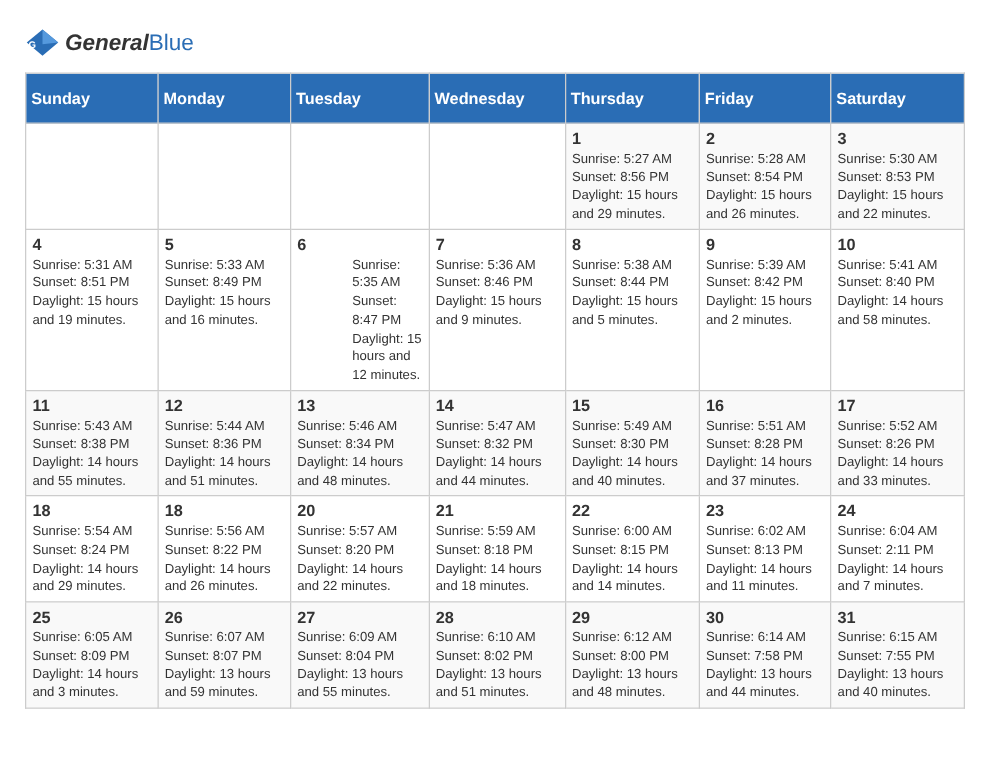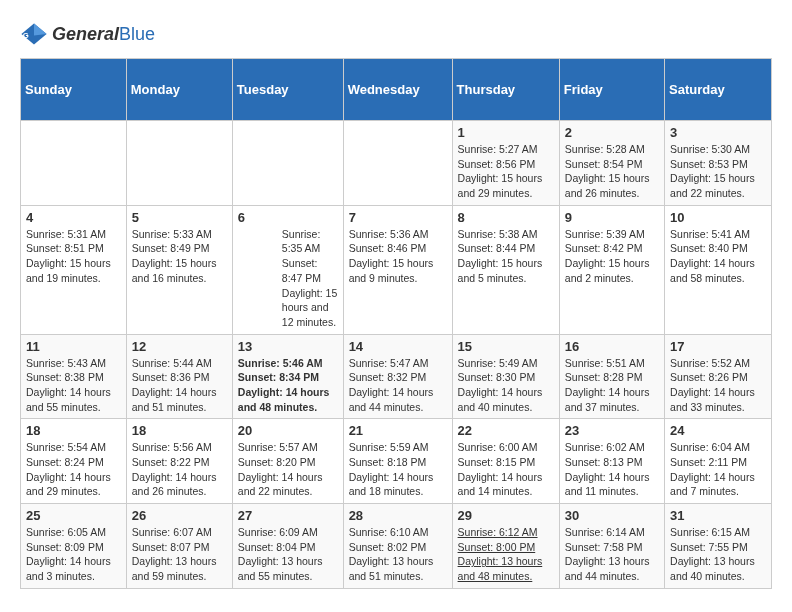--- a/index.html
+++ b/index.html
@@ -49,21 +49,21 @@
       color: #555;
     }
     table {
       width: 100%;
       border-collapse: collapse;
       font-size: 11px;
     }
     thead tr th {
       background-color: #2a6db5;
       color: #fff;
-      padding: 23px 4px;
+      padding: 12px 4px;
       text-align: left;
       font-size: 13px;
       font-weight: bold;
       border: 1px solid #ccc;
     }
     tbody tr td {
       border: 1px solid #ccc;
       padding: 4px 5px;
       vertical-align: top;
       height: 80px;
@@ -195,21 +195,21 @@
 Daylight: 14 hours and 55 minutes.</div>
         </td>
         <td>
           <span class="day-number">12</span>
           <div class="day-info" style="white-space: pre-line;">Sunrise: 5:44 AM
 Sunset: 8:36 PM
 Daylight: 14 hours and 51 minutes.</div>
         </td>
         <td>
           <span class="day-number">13</span>
-          <div class="day-info" style="white-space: pre-line; font-weight: bold;">Sunrise: 5:46 AM
+          <div class="day-info" style="white-space: pre-line;">Sunrise: 5:46 AM
 Sunset: 8:34 PM
 Daylight: 14 hours and 48 minutes.</div>
         </td>
         <td>
           <span class="day-number">14</span>
           <div class="day-info" style="white-space: pre-line;">Sunrise: 5:47 AM
 Sunset: 8:32 PM
 Daylight: 14 hours and 44 minutes.</div>
         </td>
         <td>
@@ -295,21 +295,21 @@
 Daylight: 13 hours and 55 minutes.</div>
         </td>
         <td>
           <span class="day-number">28</span>
           <div class="day-info" style="white-space: pre-line;">Sunrise: 6:10 AM
 Sunset: 8:02 PM
 Daylight: 13 hours and 51 minutes.</div>
         </td>
         <td>
           <span class="day-number">29</span>
-          <div class="day-info" style="white-space: pre-line; text-decoration: underline;">Sunrise: 6:12 AM
+          <div class="day-info" style="white-space: pre-line;">Sunrise: 6:12 AM
 Sunset: 8:00 PM
 Daylight: 13 hours and 48 minutes.</div>
         </td>
         <td>
           <span class="day-number">30</span>
           <div class="day-info" style="white-space: pre-line;">Sunrise: 6:14 AM
 Sunset: 7:58 PM
 Daylight: 13 hours and 44 minutes.</div>
         </td>
         <td>

